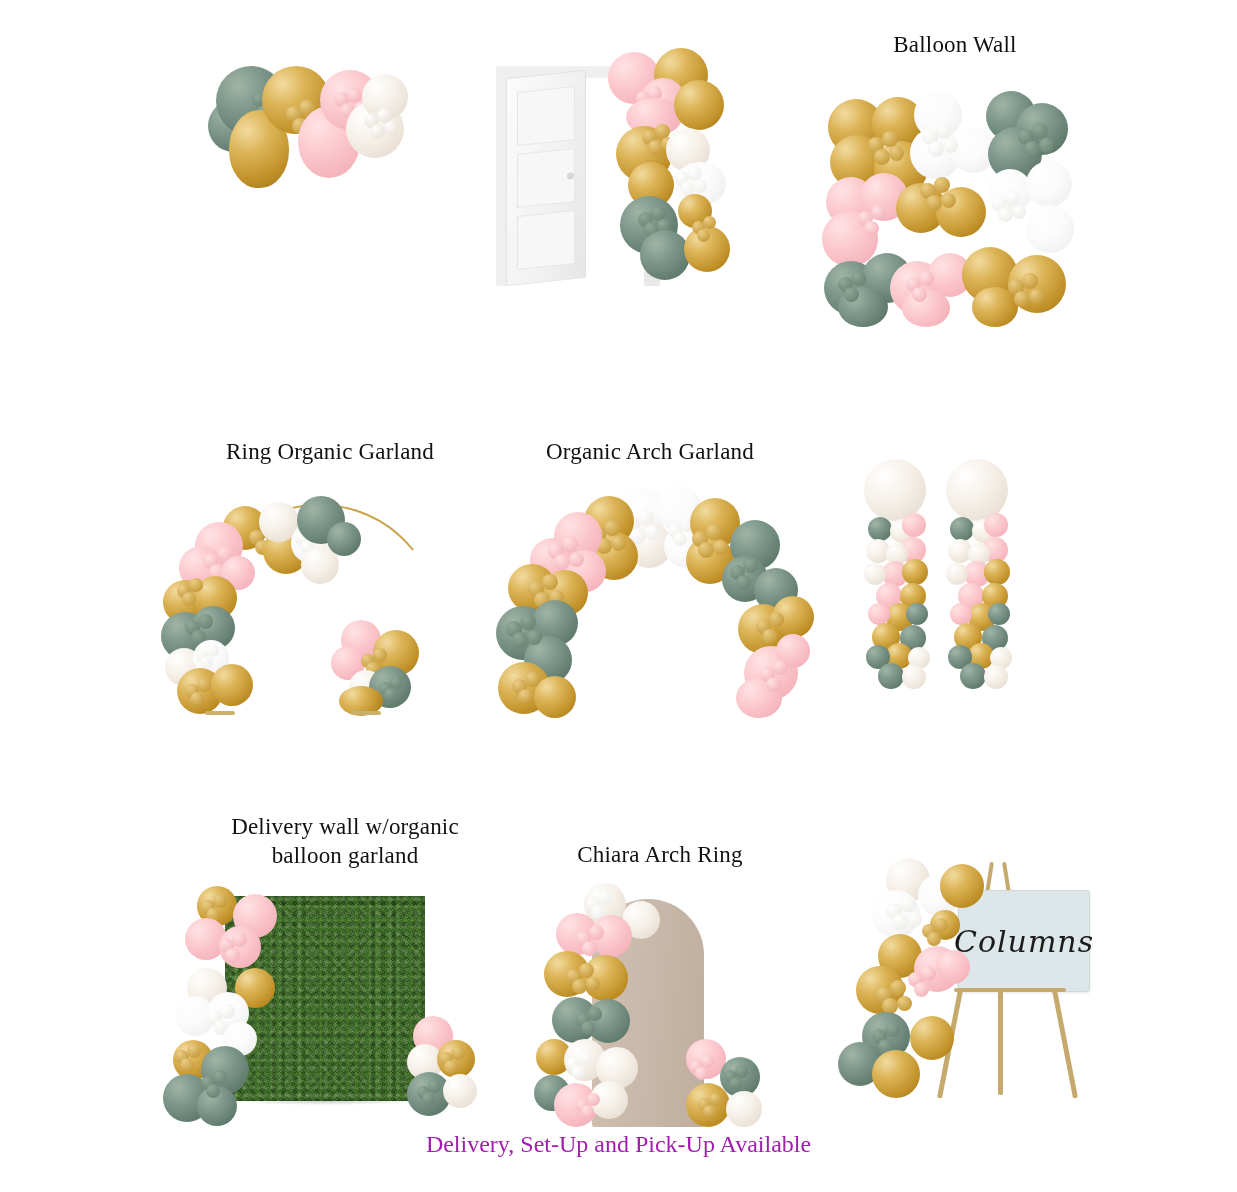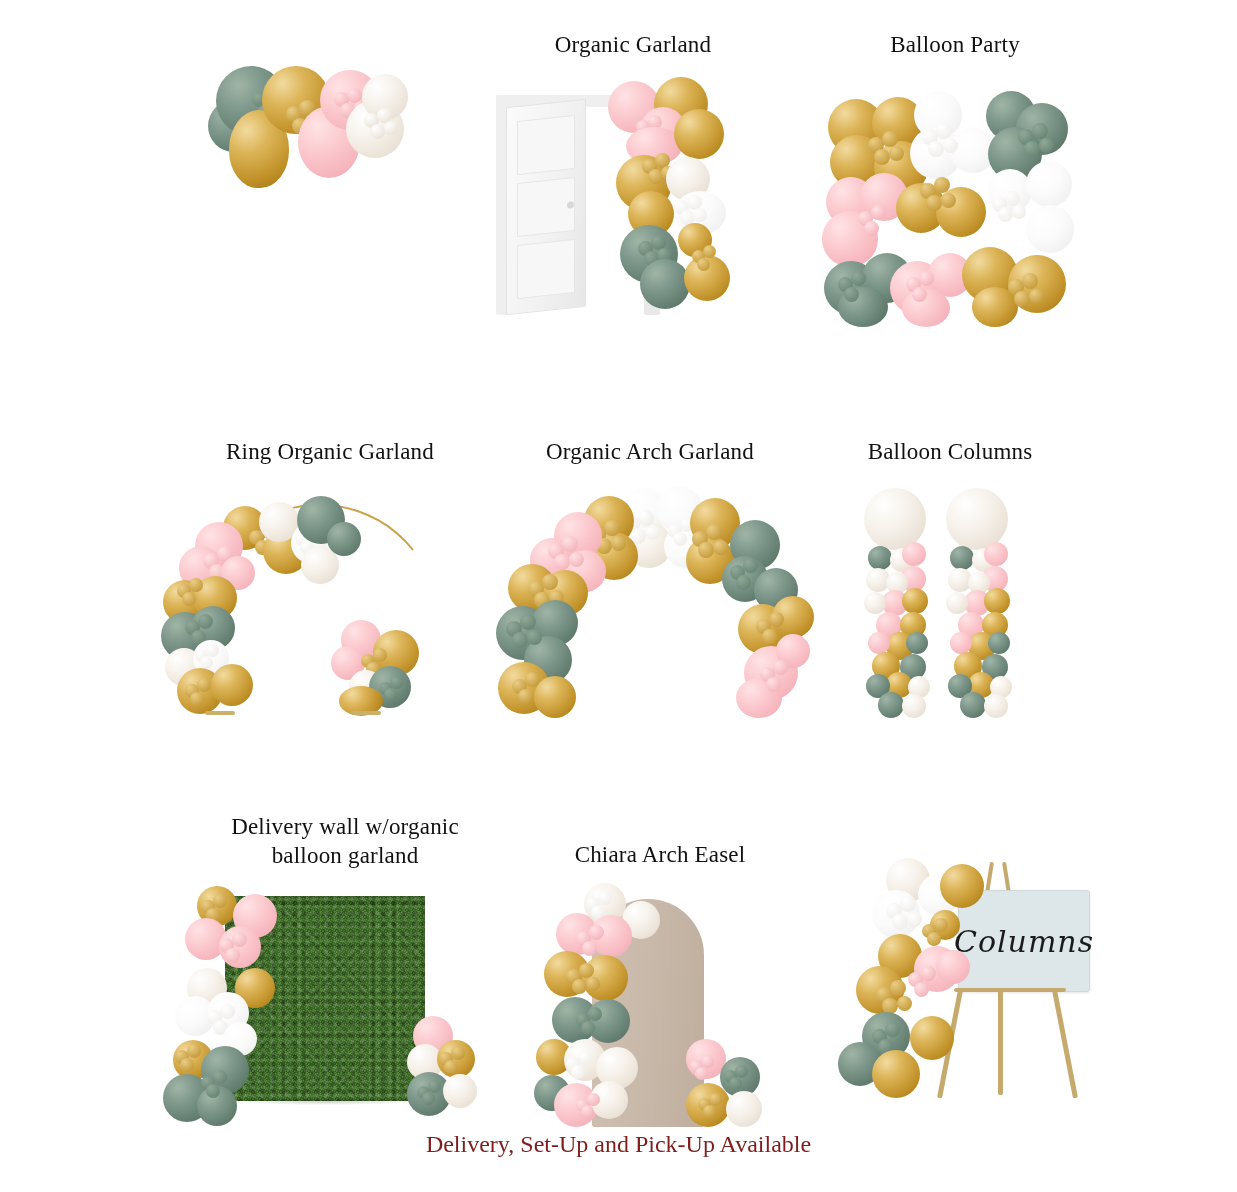--- a/index.html
+++ b/index.html
@@ -24,21 +24,21 @@
   }
   .art{position:relative;}
 
   .footer{
     position:absolute;
     left:0;width:1237px;
     top:1131px;
     text-align:center;
     font-family:"Liberation Serif", serif;
     font-size:24px;
-    color:#7f1d1d;
+    color:#a21caf;
   }
 
   
   .b{position:absolute;border-radius:50%;}
   
   .sage{background:radial-gradient(circle at 32% 28%, #9fb5a6 0%, #7d968a 38%, #5e7a6b 78%, #4d6759 100%);}
   .gold{background:radial-gradient(circle at 30% 26%, #f2dba0 0%, #dcb457 32%, #bf8f26 72%, #9b7318 100%);}
   .pink{background:radial-gradient(circle at 32% 28%, #ffe3e5 0%, #fbc9ce 40%, #f5b2ba 80%, #eda2ac 100%);}
   .cream{background:radial-gradient(circle at 32% 28%, #ffffff 0%, #f6f1ea 40%, #e9e0d4 80%, #ded3c4 100%);}
   .white{background:radial-gradient(circle at 32% 28%, #ffffff 0%, #fbfbfb 45%, #efefef 85%, #e4e4e4 100%);}
@@ -136,21 +136,20 @@
       <div class="cl" style="left:214px;top:60px;">
         <i style="left:0;top:5px;width:15px;height:15px;background:radial-gradient(circle at 32% 28%,#ffffff,#e4dace);"></i>
         <i style="left:13px;top:0;width:15px;height:15px;background:radial-gradient(circle at 32% 28%,#ffffff,#e4dace);"></i>
         <i style="left:6px;top:16px;width:15px;height:15px;background:radial-gradient(circle at 32% 28%,#ffffff,#e4dace);"></i>
         <i style="left:20px;top:13px;width:14px;height:14px;background:radial-gradient(circle at 32% 28%,#ffffff,#e4dace);"></i>
       </div>
     </div>
   </div>
 
   <div class="cell" style="left:468px;top:30px;width:330px;height:300px;">
-    <div class="caption" style="width:330px;">Organic Garland</div>
     <div class="art" style="width:330px;height:250px;margin-top:14px;">
 
       <div class="door-frame" style="left:28px;top:22px;width:14px;height:220px;"></div>
       <div class="door-frame" style="left:28px;top:22px;width:190px;height:12px;"></div>
       <div class="door-frame" style="left:176px;top:22px;width:16px;height:220px;background:#e9e9e9;"></div>
 
       <div class="door-leaf" style="left:38px;top:30px;width:78px;height:206px;">
         <div class="door-panel" style="left:10px;top:14px;width:56px;height:52px;"></div>
         <div class="door-panel" style="left:10px;top:76px;width:56px;height:52px;"></div>
         <div class="door-panel" style="left:10px;top:138px;width:56px;height:52px;"></div>
@@ -198,21 +197,21 @@
       <div class="b gold" style="left:216px;top:182px;width:46px;height:46px;"></div>
       <div class="cl" style="left:224px;top:172px;">
         <i style="left:0;top:5px;width:13px;height:13px;background:radial-gradient(circle at 32% 26%,#eacd86,#bb8c24);"></i>
         <i style="left:11px;top:0;width:13px;height:13px;background:radial-gradient(circle at 32% 26%,#eacd86,#bb8c24);"></i>
         <i style="left:5px;top:13px;width:13px;height:13px;background:radial-gradient(circle at 32% 26%,#eacd86,#bb8c24);"></i>
       </div>
     </div>
   </div>
 
   <div class="cell" style="left:810px;top:30px;width:290px;height:300px;">
-    <div class="caption" style="width:290px;">Balloon Party</div>
+    <div class="caption" style="width:290px;">Balloon Wall</div>
     <div class="art" style="width:290px;height:262px;margin-top:6px;">
 
       <div class="b gold" style="left:18px;top:34px;width:56px;height:56px;"></div>
       <div class="b gold" style="left:62px;top:32px;width:52px;height:52px;"></div>
       <div class="b gold" style="left:20px;top:70px;width:54px;height:54px;"></div>
       <div class="b gold" style="left:64px;top:76px;width:54px;height:54px;"></div>
       <div class="cl" style="left:58px;top:66px;">
         <i style="left:0;top:6px;width:16px;height:16px;background:radial-gradient(circle at 32% 26%,#eacd86,#bb8c24);"></i>
         <i style="left:14px;top:0;width:16px;height:16px;background:radial-gradient(circle at 32% 26%,#eacd86,#bb8c24);"></i>
         <i style="left:6px;top:18px;width:16px;height:16px;background:radial-gradient(circle at 32% 26%,#eacd86,#bb8c24);"></i>
@@ -476,21 +475,20 @@
         <i style="left:0;top:6px;width:13px;height:13px;background:radial-gradient(circle at 32% 28%,#90a898,#5e7a6b);"></i>
         <i style="left:11px;top:0;width:13px;height:13px;background:radial-gradient(circle at 32% 28%,#90a898,#5e7a6b);"></i>
         <i style="left:5px;top:12px;width:13px;height:13px;background:radial-gradient(circle at 32% 28%,#90a898,#5e7a6b);"></i>
       </div>
       <div class="b gold" style="left:194px;top:206px;width:44px;height:30px;"></div>
       <div class="plate" style="left:206px;top:231px;width:30px;"></div>
     </div>
   </div>
 
   <div class="cell" style="left:820px;top:437px;width:260px;height:290px;">
-    <div class="caption" style="width:260px;">Balloon Columns</div>
     <div class="art" style="width:260px;height:245px;margin-top:14px;">
 
       <div style="position:absolute;left:44px;top:0;">
         <div class="b cream" style="left:0;top:8px;width:62px;height:62px;"></div>
         <div class="b sage" style="left:4px;top:66px;width:24px;height:24px;"></div>
         <div class="b cream" style="left:26px;top:68px;width:24px;height:24px;"></div>
         <div class="b pink" style="left:38px;top:62px;width:24px;height:24px;"></div>
         <div class="b cream" style="left:2px;top:88px;width:24px;height:24px;"></div>
         <div class="b pink" style="left:36px;top:86px;width:26px;height:26px;"></div>
         <div class="b cream" style="left:22px;top:92px;width:22px;height:22px;"></div>
@@ -596,21 +594,21 @@
       <div class="b cream" style="left:298px;top:194px;width:34px;height:34px;"></div>
       <div class="cl" style="left:272px;top:200px;">
         <i style="left:0;top:6px;width:13px;height:13px;background:radial-gradient(circle at 32% 28%,#90a898,#5e7a6b);"></i>
         <i style="left:11px;top:0;width:13px;height:13px;background:radial-gradient(circle at 32% 28%,#90a898,#5e7a6b);"></i>
         <i style="left:5px;top:12px;width:13px;height:13px;background:radial-gradient(circle at 32% 28%,#90a898,#5e7a6b);"></i>
       </div>
     </div>
   </div>
 
   <div class="cell" style="left:520px;top:840px;width:280px;height:290px;">
-    <div class="caption" style="width:280px;">Chiara Arch Easel</div>
+    <div class="caption" style="width:280px;">Chiara Arch Ring</div>
     <div class="art" style="width:280px;height:250px;margin-top:10px;">
       <div class="chiara" style="left:72px;top:20px;width:112px;height:228px;"></div>
 
       <div class="b cream" style="left:64px;top:4px;width:42px;height:42px;"></div>
       <div class="cl" style="left:66px;top:12px;">
         <i style="left:0;top:6px;width:14px;height:14px;background:radial-gradient(circle at 32% 28%,#ffffff,#ebe9e4);"></i>
         <i style="left:12px;top:0;width:14px;height:14px;background:radial-gradient(circle at 32% 28%,#ffffff,#ebe9e4);"></i>
         <i style="left:5px;top:14px;width:14px;height:14px;background:radial-gradient(circle at 32% 28%,#ffffff,#ebe9e4);"></i>
       </div>
       <div class="b cream" style="left:102px;top:22px;width:38px;height:38px;"></div>

